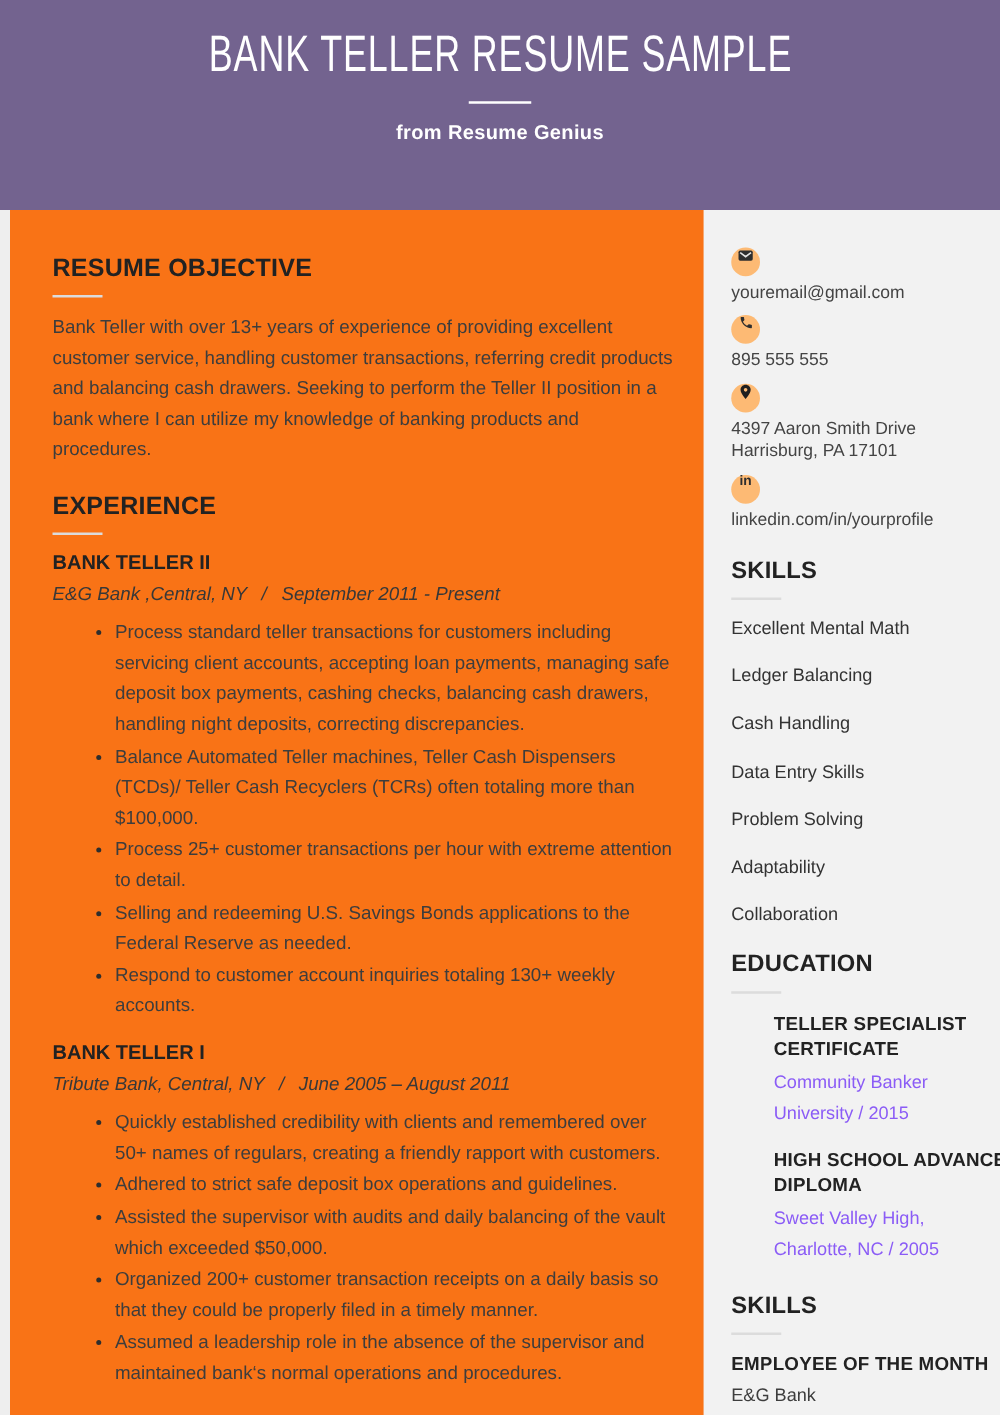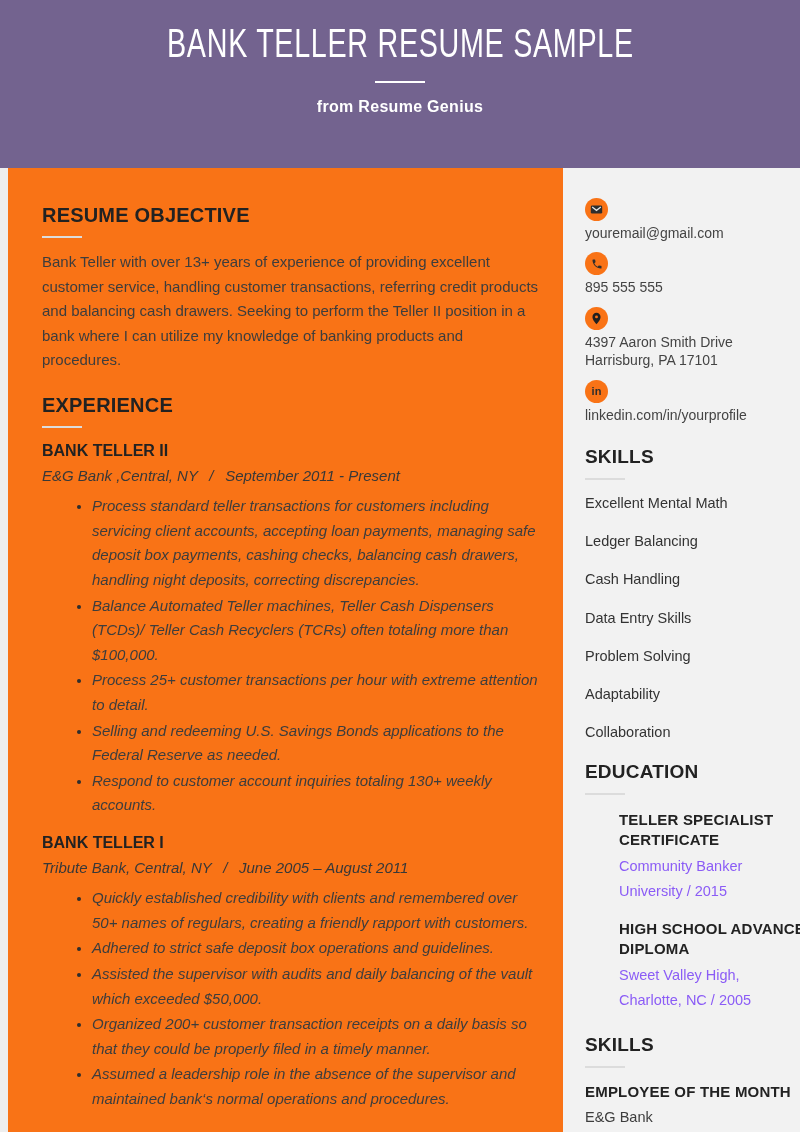--- a/index.html
+++ b/index.html
@@ -43,30 +43,30 @@
   .objective-text{
     margin-top:12px;font-size:15px;line-height:1.64;color:#3d3d3d;width:498px;
   }
   .experience-section{margin-top:21px;}
   .job{margin-top:13px;}
   .job + .job{margin-top:15px;}
   .job-title{font-size:16px;font-weight:700;color:#222;line-height:1.3;}
   .job-meta{font-size:15px;font-style:italic;color:#383838;margin-top:4px;line-height:1.3;}
   .job-bullets{
     margin:9px 0 0 0;padding:0 0 0 50px;list-style:disc outside;
-    font-size:15px;line-height:1.64;color:#3d3d3d;width:448px;box-sizing:content-box;font-style:italic;
+    font-size:15px;line-height:1.64;color:#3d3d3d;width:448px;box-sizing:content-box;
   }
   .job-bullets li{margin-bottom:1px;}
   .job-bullets li::marker{color:#2e2e2e;font-size:13px;}
 
   
   .contact-row{display:flex;align-items:flex-start;margin-bottom:10px;flex-direction:column;}
   .icon-circle{
-    width:23px;height:23px;border-radius:50%;background:#f97316;
-    display:flex;align-items:center;justify-content:center;flex:none;margin-right:9px;
+    width:23px;height:23px;border-radius:50%;background:#fdba74;
+    display:flex;align-items:flex-start;justify-content:center;flex:none;margin-right:9px;
   }
   .icon-circle svg{display:block;}
   .linkedin-glyph{font-size:11px;font-weight:700;color:#2e2e2e;line-height:1;}
   .contact-text{font-size:14px;color:#444;line-height:1.32;padding-top:3px;}
   .contact-text .line{display:block;}
 
   .side-heading{font-size:19px;font-weight:700;color:#222;letter-spacing:0.2px;line-height:1.2;}
   .skills-section .side-heading{margin-top:22px;}
   .skills-list{margin-top:14px;}
   .skill-item{font-size:14.5px;color:#333;margin-bottom:20px;line-height:1.25;}

